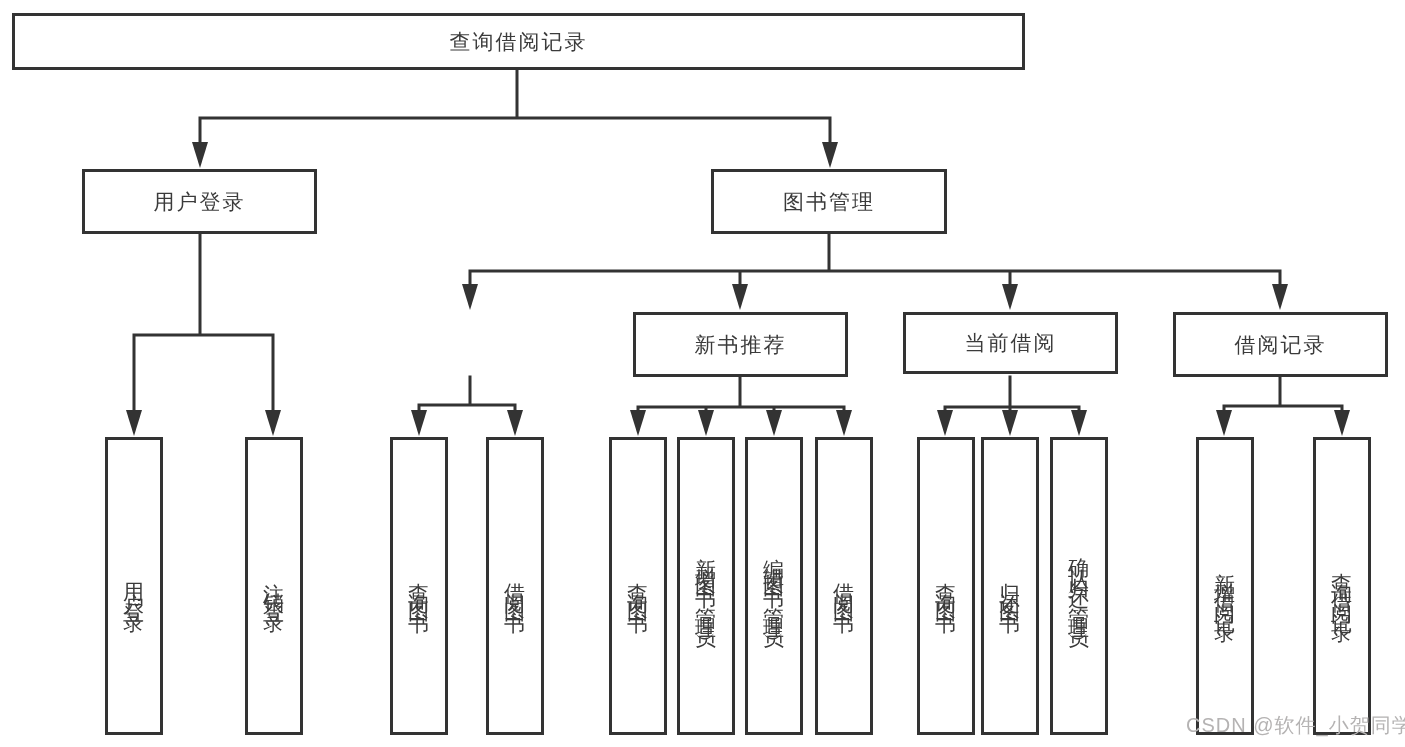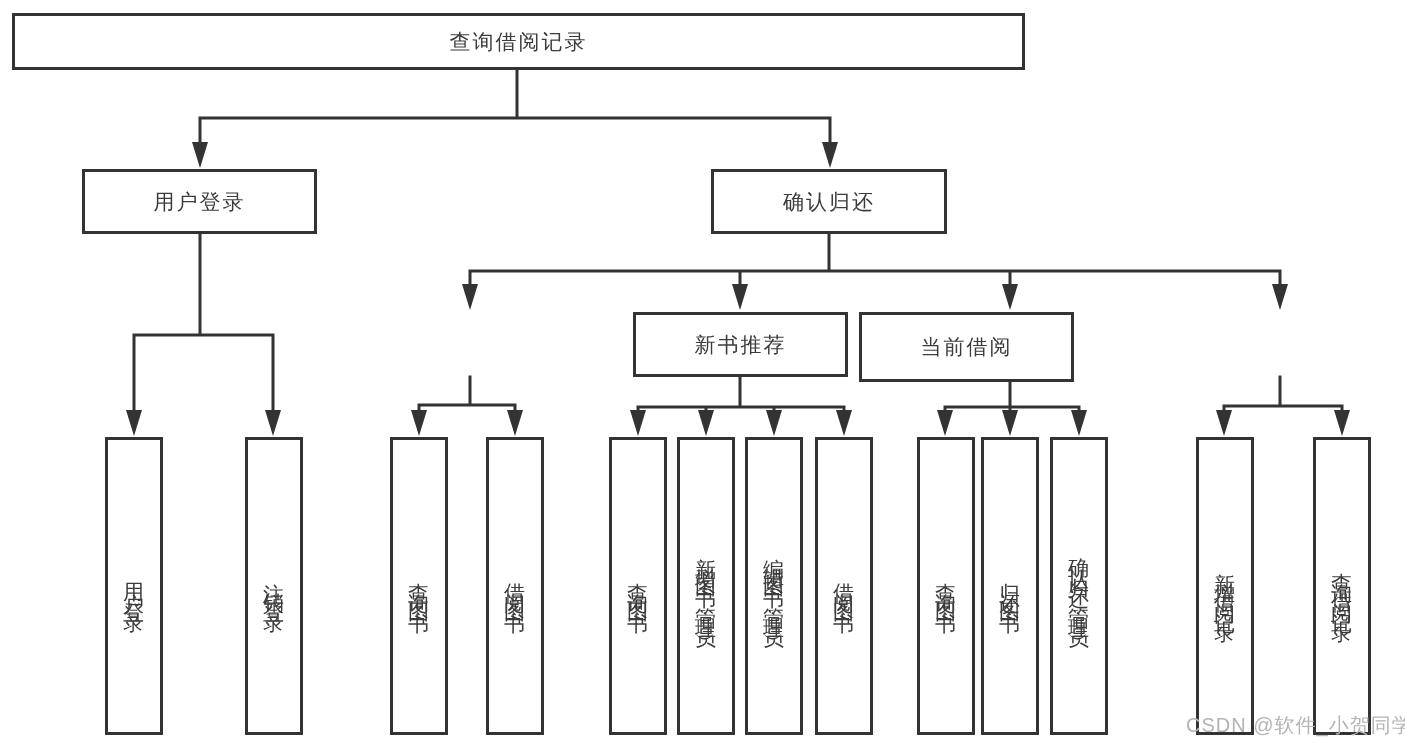--- a/index.html
+++ b/index.html
@@ -82,28 +82,31 @@
   </svg>
 
   <div class="node" style="left:12px;top:13px;width:1013px;height:57px">
     <span class="lbl">查询借阅记录</span>
   </div>
 
   <div class="node" style="left:82px;top:169px;width:235px;height:65px">
     <span class="lbl">用户登录</span>
   </div>
   <div class="node" style="left:711px;top:169px;width:236px;height:65px">
-    <span class="lbl">确认归还</span>
+    <span class="lbl">图书管理</span>
   </div>
 
   <div class="node" style="left:633px;top:312px;width:215px;height:65px">
     <span class="lbl">新书推荐</span>
   </div>
-  <div class="node" style="left:859px;top:312px;width:215px;height:70px">
+  <div class="node" style="left:903px;top:312px;width:215px;height:62px">
     <span class="lbl">当前借阅</span>
+  </div>
+  <div class="node" style="left:1173px;top:312px;width:215px;height:65px">
+    <span class="lbl">借阅记录</span>
   </div>
 
   <div class="node v" style="left:105px;top:437px;width:58px;height:298px">
     <span class="lbl">用户登录</span>
   </div>
   <div class="node v" style="left:245px;top:437px;width:58px;height:298px">
     <span class="lbl">注销登录</span>
   </div>
 
   <div class="node v" style="left:390px;top:437px;width:58px;height:298px">

